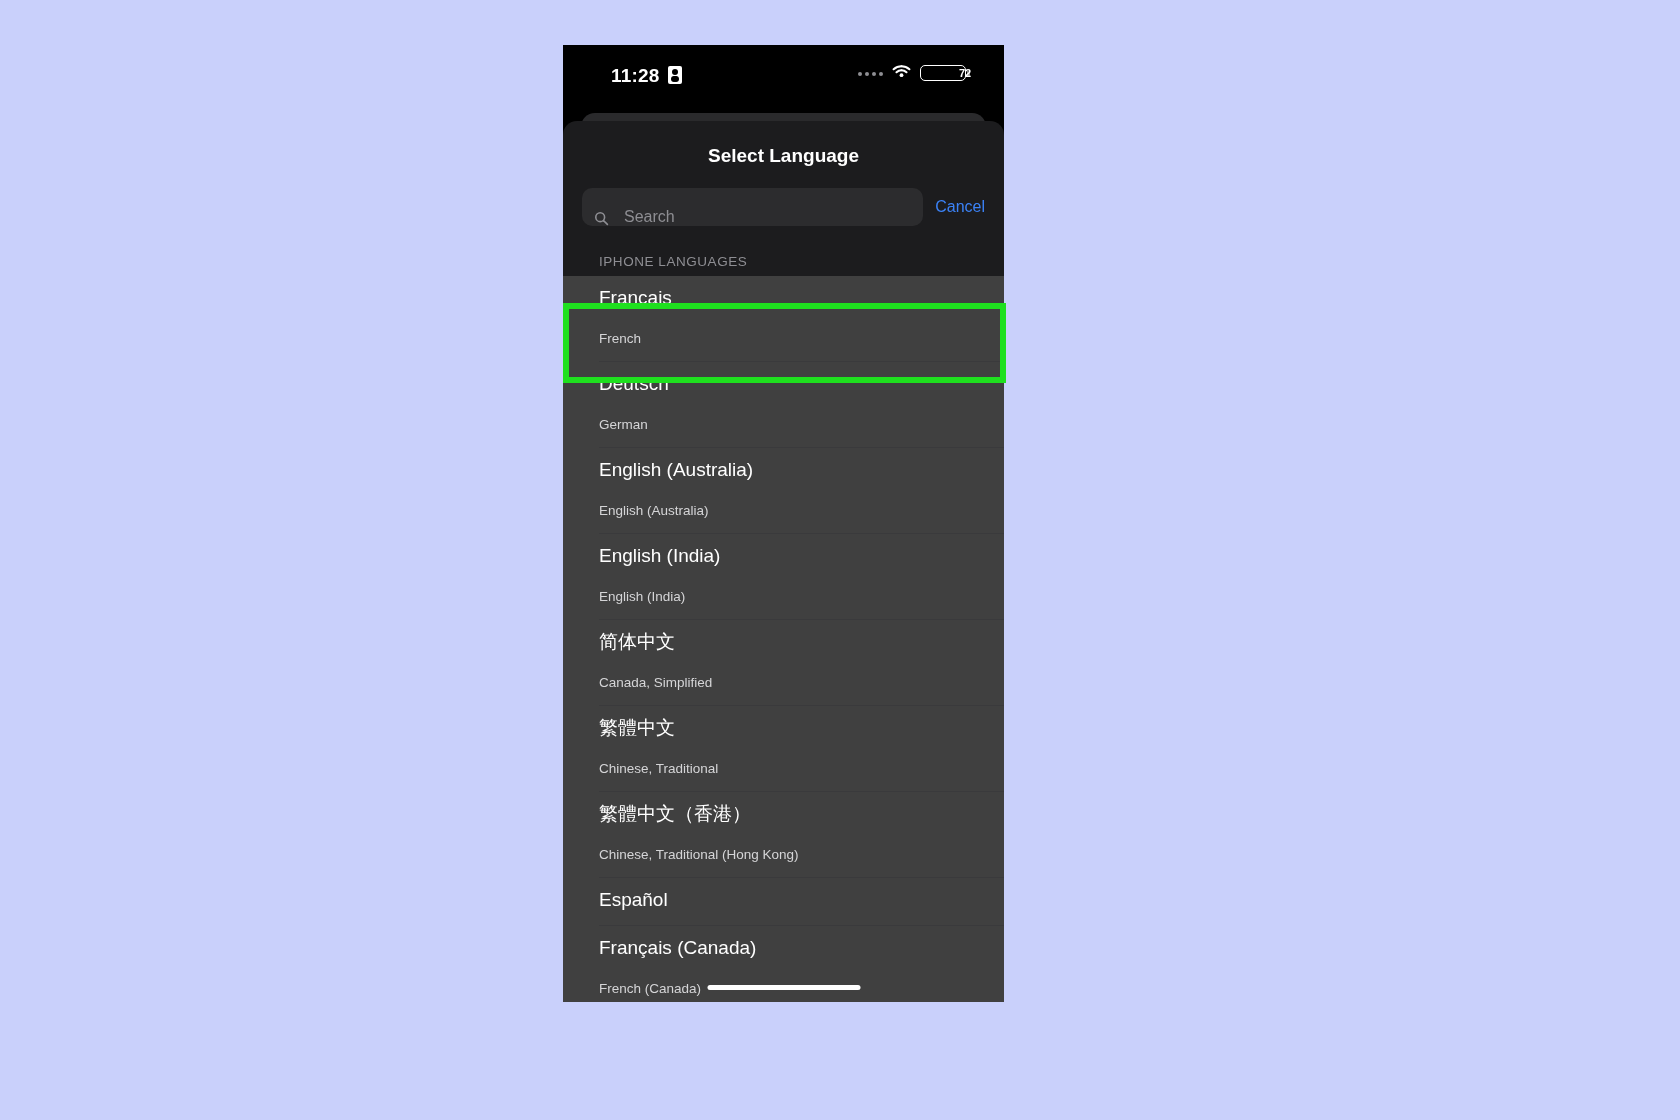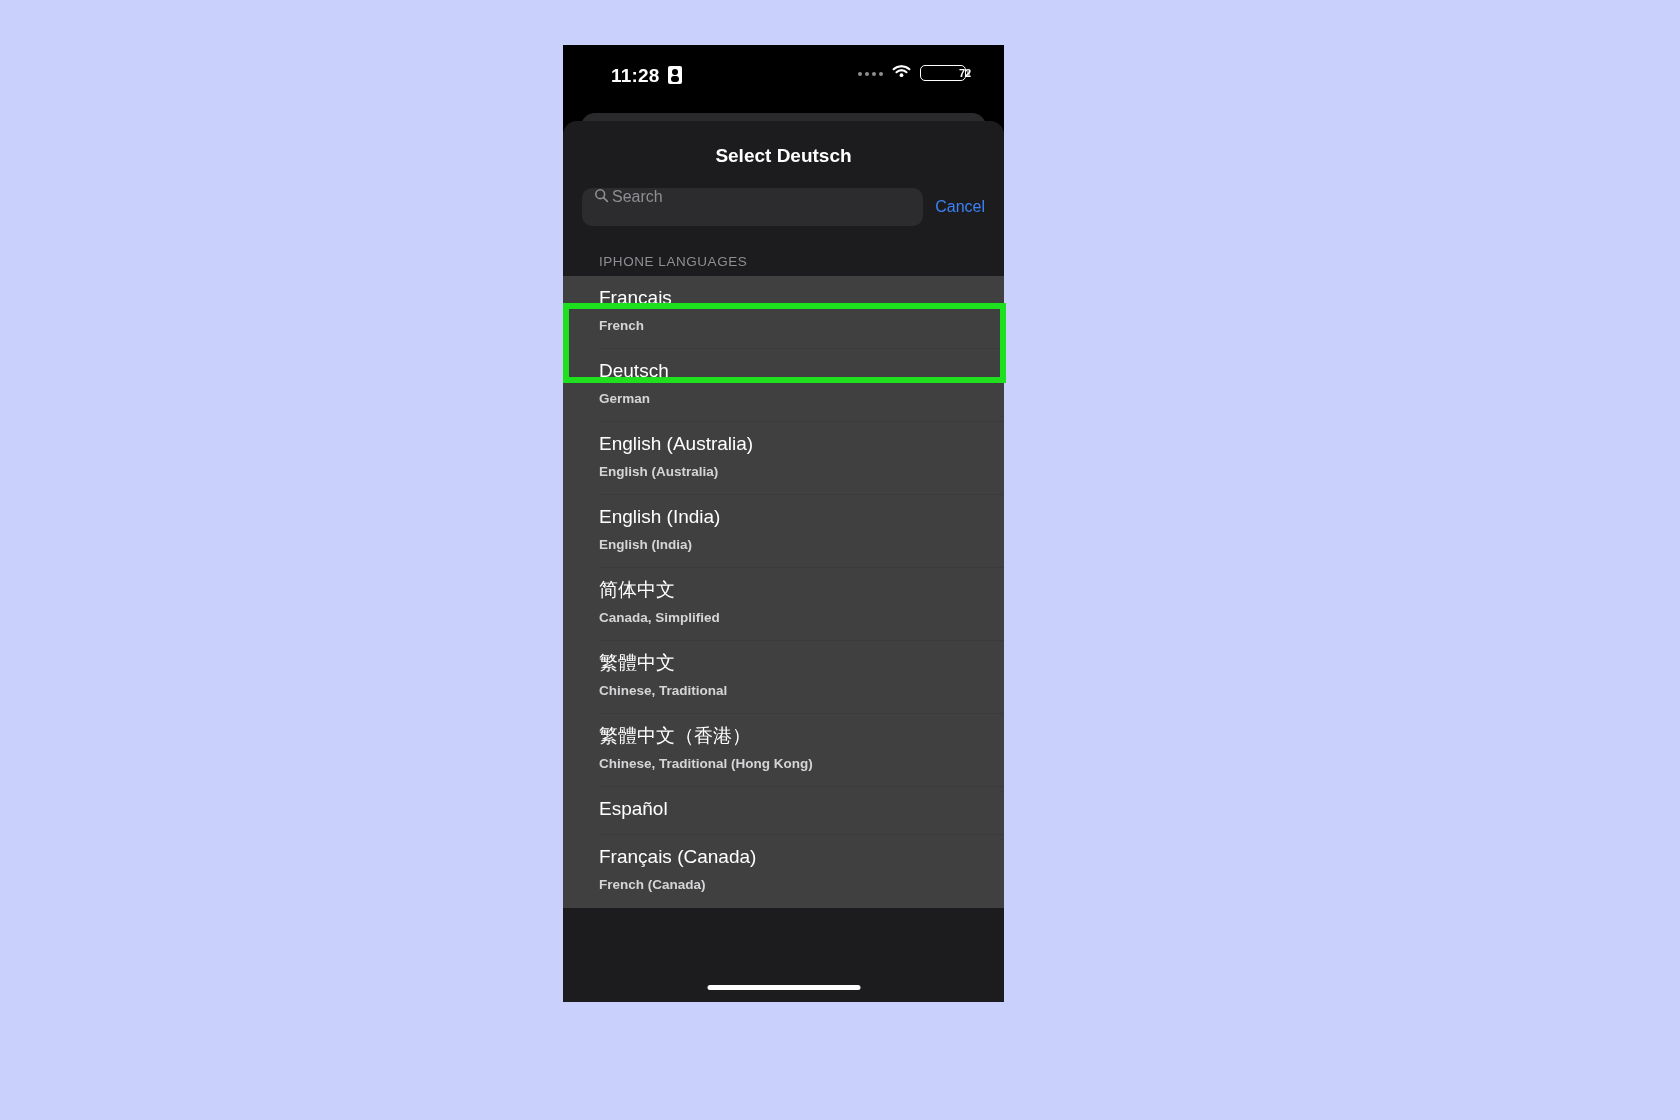--- a/index.html
+++ b/index.html
@@ -149,23 +149,23 @@
     align-items: center;
     padding: 0 19px;
     gap: 10px;
   }
   #search-field {
     flex: 1;
     height: 38px;
     background: #2c2c2e;
     border-radius: 10px;
     display: flex;
-    align-items: flex-start;
+    align-items: flex-end;
     padding: 0 12px;
-    gap: 3px;
+    gap: 15px;
   }
   #search-icon {
     width: 15px; height: 15px;
     flex: none;
     display: block;
   }
   #search-placeholder {
     color: #8e8e93;
     font-size: 16px;
   }
@@ -209,22 +209,21 @@
   .lang-row:last-child .sep { display: none; }
   .lang-native {
     color: #ffffff;
     font-size: 19px;
     line-height: 26px;
   }
   .lang-english {
     color: #d5d5d7;
     font-size: 13.5px;
     line-height: 20px;
-    margin-top: 5px;
-    font-weight: bold;
+    margin-top: 18px;
   }
 
   
   #highlight-box {
     position: absolute;
     left: 563px;
     top: 303px;
     width: 443px;
     height: 80px;
     border: 6px solid #1fe01f;
@@ -271,21 +270,21 @@
       <span id="battery-shell">
         <span id="battery-level">72</span>
       </span>
     </div>
   </div>
 
   <div id="sheet-behind"></div>
 
   <div id="sheet">
 
-    <div id="sheet-title">Select Deutsch</div>
+    <div id="sheet-title">Select Language</div>
 
     <div id="search-row">
       <div id="search-field">
         <svg id="search-icon" viewBox="0 0 16 16">
           <circle cx="6.6" cy="6.6" r="4.7" fill="none" stroke="#8e8e93" stroke-width="1.7"></circle>
           <line x1="10.2" y1="10.2" x2="14.3" y2="14.3" stroke="#8e8e93" stroke-width="1.7" stroke-linecap="round"></line>
         </svg>
         <span id="search-placeholder">Search</span>
       </div>
       <div id="cancel-button" style="color: rgb(59, 130, 246);">Cancel</div>

